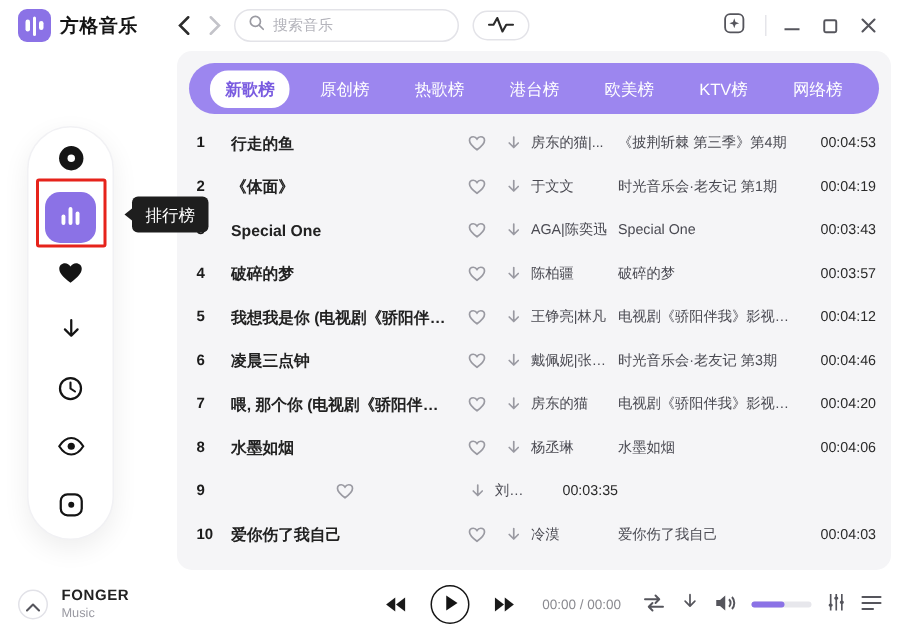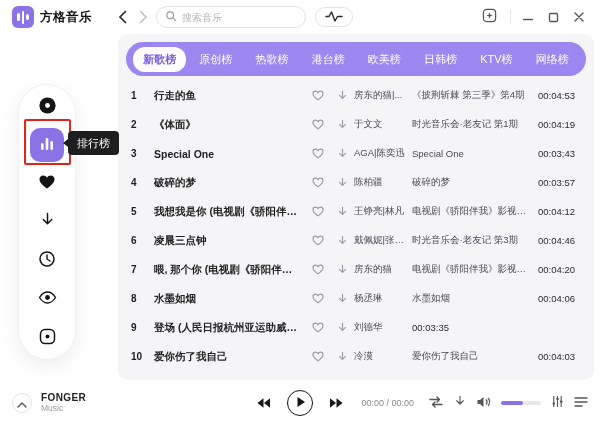--- a/index.html
+++ b/index.html
@@ -30,40 +30,40 @@
   
   .sidebar { position:absolute; left:18px; top:84px; width:58px; height:276px; background:#fff;
              border:1px solid #f1f1f4; border-radius:29px; box-shadow:0 6px 18px rgba(0,0,0,.07);
              display:flex; flex-direction:column; align-items:center; justify-content:space-evenly; z-index:2; }
   .sbtn { width:34px; height:34px; border-radius:10px; }
   .sbtn.active { background:var(--accent-deep); }
 
   
   .annotation-box { position:absolute; left:24px; top:119px; width:47px; height:46px;
                     border:2px solid var(--ann); border-radius:2px; z-index:6; pointer-events:none; }
-  .tooltip { position:absolute; left:68px; top:131px; height:24px; background:#1e1e1e; color:#fff;
+  .tooltip { position:absolute; left:88px; top:131px; height:24px; background:#1e1e1e; color:#fff;
              border-radius:4px; display:flex; align-items:center; padding:0 9px; font-size:11px; z-index:6; }
   .tooltip:before { content:""; position:absolute; left:-5px; top:8px;
                     border-top:4px solid transparent; border-bottom:4px solid transparent; border-right:5px solid #1e1e1e; }
 
   
   .content { position:absolute; left:118px; top:34px; right:6px; bottom:44px;
              background:var(--content-bg); border-radius:10px; overflow:hidden; }
   .tabs { margin:8px 8px 0; height:34px; background:var(--accent); border-radius:17px;
           display:flex; align-items:center; justify-content:space-evenly; padding:0 4px; }
   .tab { color:#fff; font-size:11px; padding:5px 10px; border-radius:12px; white-space:nowrap; font-family:inherit; }
   .tab.active { background:#fff; color:#7a5ce0; font-weight:700; }
   .songlist { margin-top:5px; display:flex; flex-direction:column; }
   .row { display:grid; grid-template-columns:26px 152px 24px 24px 58px 126px 1fr;
          align-items:center; height:29px; padding:0 10px; cursor:pointer; }
   .num { font-size:10px; font-weight:700; color:#1c1c1c; padding-left:3px; }
   .title { font-size:10.5px; font-weight:600; color:#222; white-space:nowrap; overflow:hidden; text-overflow:ellipsis; padding-right:8px; }
   .rowicon { display:flex; justify-content:center; }
   .artist,.album { font-size:9.5px; color:#4a4a52; white-space:nowrap; overflow:hidden; text-overflow:ellipsis; padding-right:6px; }
-  .dur { font-size:9.5px; color:#2b2b2b; font-variant-numeric:tabular-nums; }
+  .dur { font-size:9.5px; color:#2b2b2b; text-align:right; font-variant-numeric:tabular-nums; }
 
   
   .player { position:absolute; left:0; right:0; bottom:0; height:42px; background:#fff;
             display:flex; align-items:center; padding:0 12px; }
   .collapse { width:20px; height:20px; border:1px solid #e2e2e8; border-radius:50%; background:#fff; }
   .brand { margin-left:9px; line-height:1.15; }
   .brand-name { font-size:10px; font-weight:700; color:#222; letter-spacing:.4px; }
   .brand-sub { font-size:8.5px; color:#9a9aa2; }
   .transport { position:absolute; left:50%; transform:translateX(-50%); display:flex; align-items:center; gap:16px; }
   .playbtn { width:26px; height:26px; border-radius:50%; border:1.6px solid #161616; background:#fff; padding-left:2px; }
@@ -210,21 +210,20 @@
         <button class="tab active">新歌榜</button>
 
         <button class="tab">原创榜</button>
 
         <button class="tab">热歌榜</button>
 
         <button class="tab">港台榜</button>
 
         <button class="tab">欧美榜</button>
 
-        <button class="tab">日韩榜</button>
 
         <button class="tab">KTV榜</button>
 
         <button class="tab">网络榜</button>
       </div>
     <div class="songlist">
 
         <div class="row">
           <span class="num">1</span>
           <span class="title">行走的鱼</span>
@@ -364,21 +363,20 @@
               <path d="M8 2 V12 M3.5 8 L8 12.5 L12.5 8" stroke="#9a9aa2" stroke-width="1.7" fill="none" stroke-linecap="round" stroke-linejoin="round"></path>
             </svg>
           </span>
           <span class="artist">杨丞琳</span>
           <span class="album">水墨如烟</span>
           <span class="dur">00:04:06</span>
         </div>
 
         <div class="row">
           <span class="num">9</span>
-          <span class="title">登场 (人民日报杭州亚运助威曲)</span>
           <span class="rowicon">
             <svg width="12" height="11" viewBox="0 0 18 16">
               <path d="M9 14.5 C4 10.8 1.5 8 1.5 5.2 C1.5 3 3.2 1.5 5.3 1.5 C6.8 1.5 8.2 2.4 9 3.7 C9.8 2.4 11.2 1.5 12.7 1.5 C14.8 1.5 16.5 3 16.5 5.2 C16.5 8 14 10.8 9 14.5 Z" fill="none" stroke="#9a9aa2" stroke-width="1.7"></path>
             </svg>
           </span>
           <span class="rowicon">
             <svg width="11" height="12" viewBox="0 0 16 18">
               <path d="M8 2 V12 M3.5 8 L8 12.5 L12.5 8" stroke="#9a9aa2" stroke-width="1.7" fill="none" stroke-linecap="round" stroke-linejoin="round"></path>
             </svg>
           </span>

